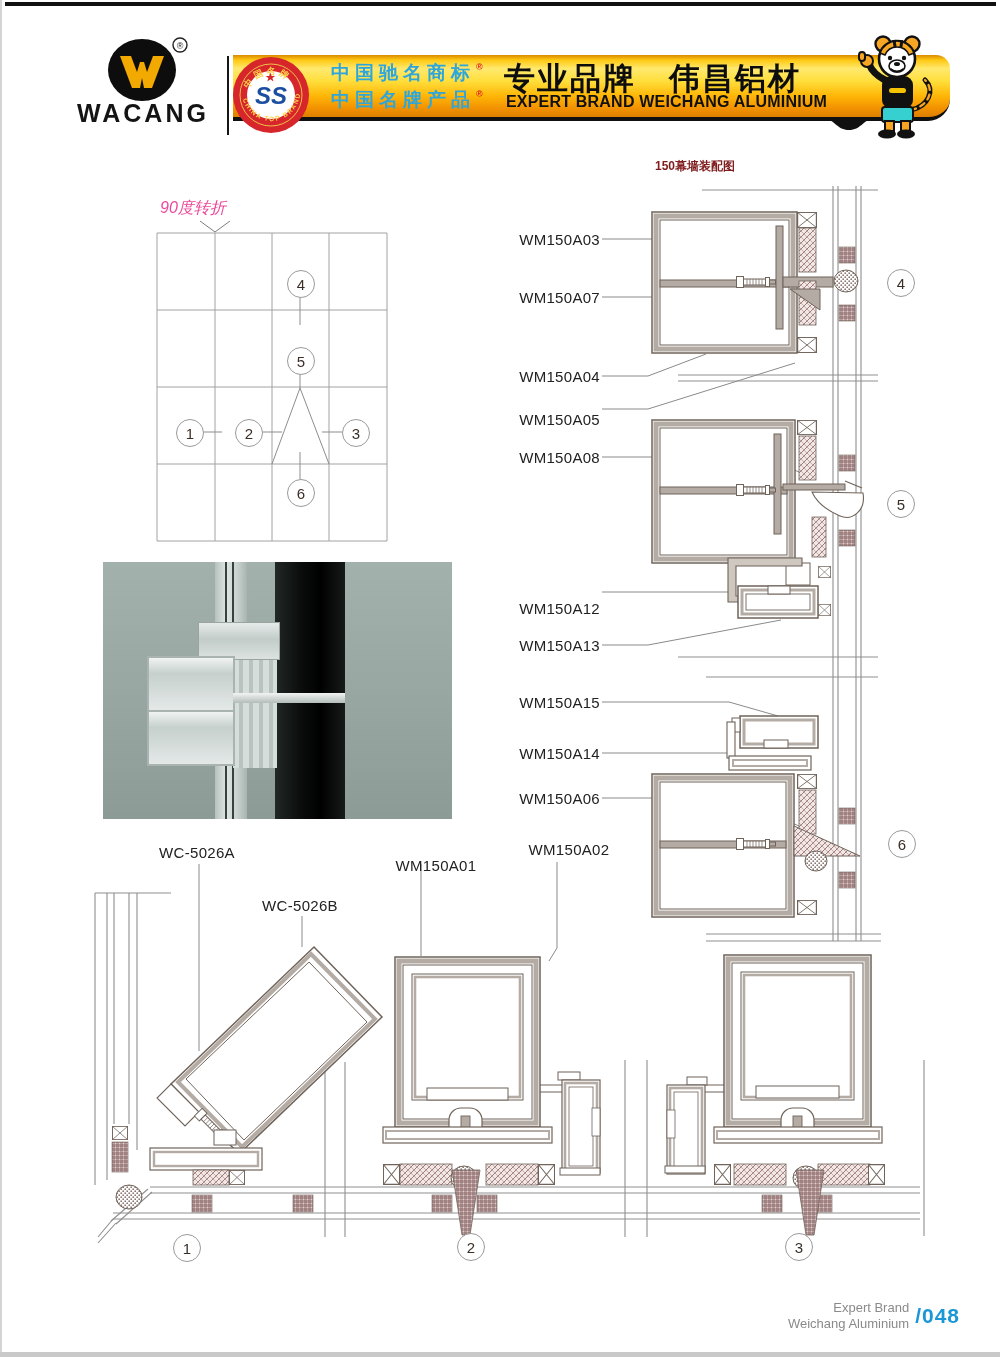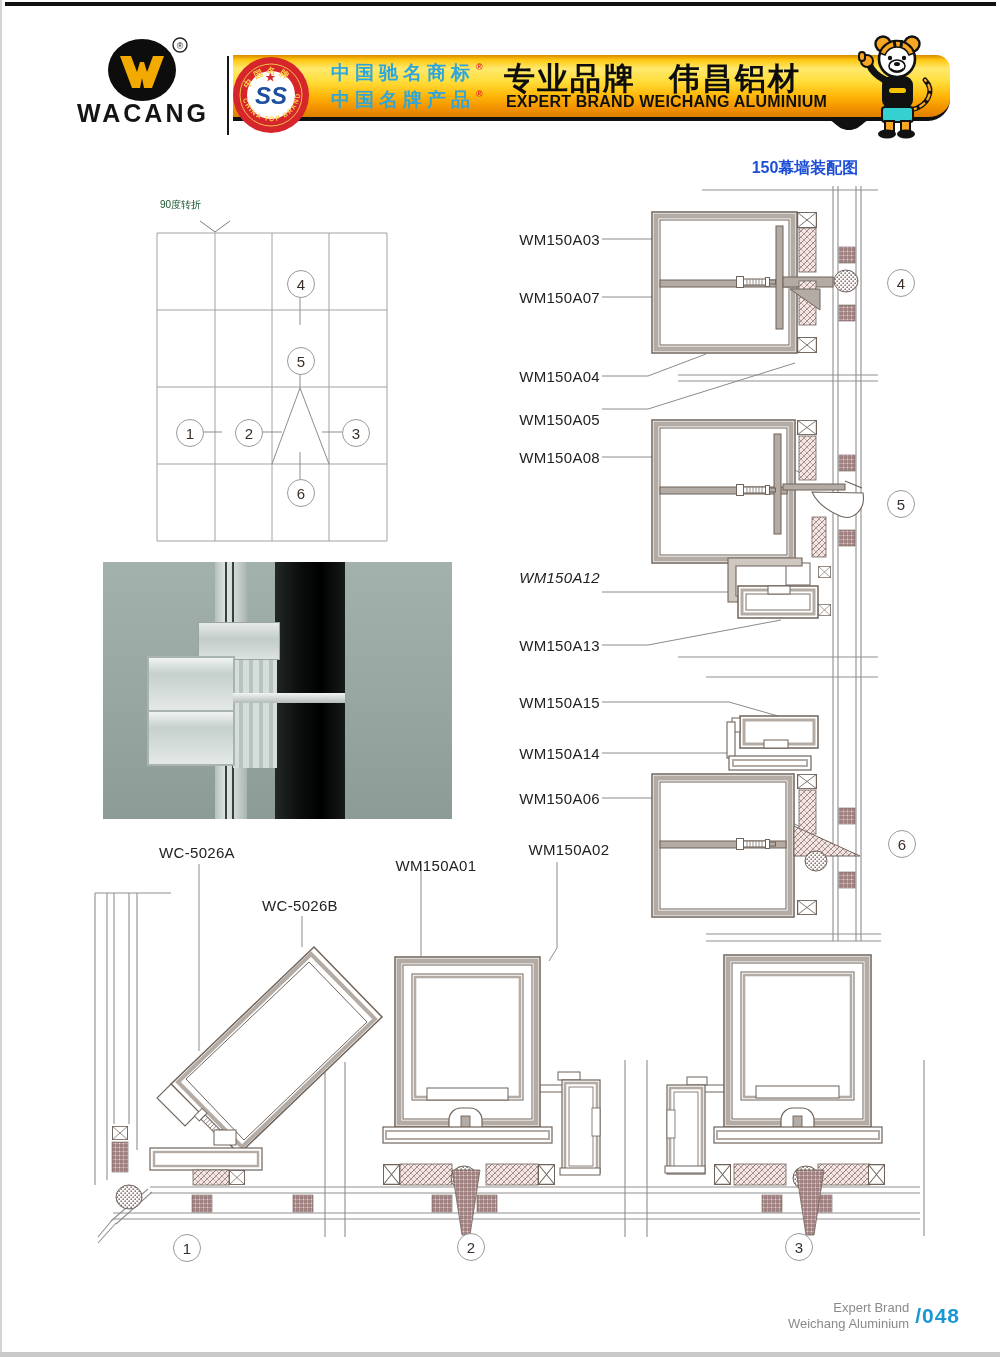--- a/index.html
+++ b/index.html
@@ -17,30 +17,30 @@
   .divider-v{left:227px;top:56px;width:2px;height:79px;background:#161616;}
   .brand-word{left:68px;top:99px;width:150px;text-align:center;font-weight:bold;font-size:25px;
               letter-spacing:3px;color:#141414;}
   .cn-blue{left:331px;width:168px;height:24px;display:flex;align-items:center;
            font-weight:bold;font-size:19px;letter-spacing:5px;color:#2ea6dc;white-space:nowrap;}
   .cn-blue .reg{font-size:9px;color:#d22;letter-spacing:0;margin-left:1px;transform:translateY(-6px);}
   .headline-cn{left:504px;top:58px;width:360px;font-weight:bold;font-size:31px;letter-spacing:2px;
                color:#0d0d0d;white-space:nowrap;}
   .subline-en{left:506px;top:93px;width:360px;font-weight:bold;font-size:16px;letter-spacing:0.2px;
               color:#101010;white-space:nowrap;}
-  .page-title{left:655px;top:158px;width:300px;text-align:center;font-weight:bold;font-size:16px;color:#1d4ed8;}
+  .page-title{left:655px;top:158px;width:300px;text-align:left;font-weight:bold;font-size:12px;color:#7f1d1d;}
   
   .plabel{position:absolute;width:84px;height:18px;font-size:15px;color:#222;letter-spacing:0.3px;
           display:flex;align-items:center;}
   .plabel.right{justify-content:flex-end;}
   .plabel.center{justify-content:center;margin-left:12px;}
   .callout{position:absolute;width:26px;height:26px;border:1.3px solid #9a9a9a;border-radius:50%;
            background:#fff;display:flex;align-items:center;justify-content:center;
            font-size:15px;color:#3a2f28;}
-  .schematic-label{left:160px;top:198px;width:110px;font-size:10px;color:#14532d;}
+  .schematic-label{left:160px;top:198px;width:110px;font-size:16px;color:#ec4899;font-style:italic;}
   
   .photo{left:103px;top:562px;width:349px;height:257px;
          background:linear-gradient(180deg,#a3b1ac 0%,#97a6a1 55%,#8c9b96 100%);}
   .photo .glass{position:absolute;left:112px;top:0;width:32px;height:257px;
         background:linear-gradient(90deg,#b6c1be 0%,#dfe6e3 35%,#c8d1ce 70%,#a9b4b1 100%);}
   .photo .gline{position:absolute;top:0;width:2px;height:257px;background:#39413e;}
   .photo .mullion{position:absolute;left:172px;top:0;width:70px;height:257px;
         background:linear-gradient(90deg,#222826 0%,#0b0e0d 35%,#000 65%,#161a19 100%);}
   .photo .flange{position:absolute;left:95px;top:60px;width:80px;height:36px;
         background:linear-gradient(180deg,#e6ebea 0%,#c2ccc9 45%,#dce2e0 100%);
@@ -369,21 +369,21 @@
     <div class="arm"></div>
   </div>
 
   <div class="abs schematic-label">90度转折</div>
 
   <div class="plabel right" style="left:516px;top:230px;">WM150A03</div>
   <div class="plabel right" style="left:516px;top:288px;">WM150A07</div>
   <div class="plabel right" style="left:516px;top:367px;">WM150A04</div>
   <div class="plabel right" style="left:516px;top:400px;margin-top:10px;">WM150A05</div>
   <div class="plabel right" style="left:516px;top:448px;">WM150A08</div>
-  <div class="plabel right" style="left:516px;top:568px;font-style:italic;">WM150A12</div>
+  <div class="plabel right" style="left:516px;top:599px;">WM150A12</div>
   <div class="plabel right" style="left:516px;top:636px;">WM150A13</div>
   <div class="plabel right" style="left:516px;top:693px;">WM150A15</div>
   <div class="plabel right" style="left:516px;top:744px;">WM150A14</div>
   <div class="plabel right" style="left:516px;top:789px;">WM150A06</div>
   <div class="plabel center" style="left:143px;top:843px;">WC-5026A</div>
   <div class="plabel center" style="left:246px;top:896px;">WC-5026B</div>
   <div class="plabel center" style="left:382px;top:856px;">WM150A01</div>
   <div class="plabel center" style="left:515px;top:840px;">WM150A02</div>
 
   <div class="callout" style="left:176px;top:419px;">1</div>

